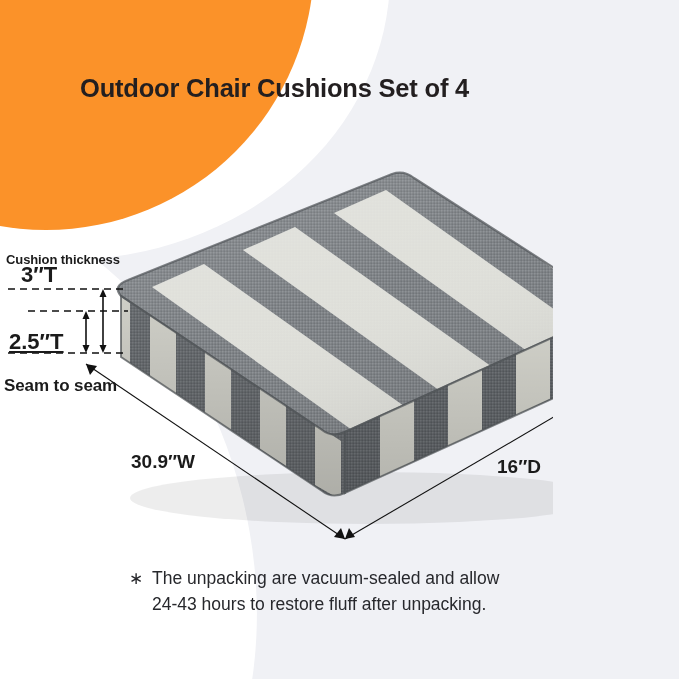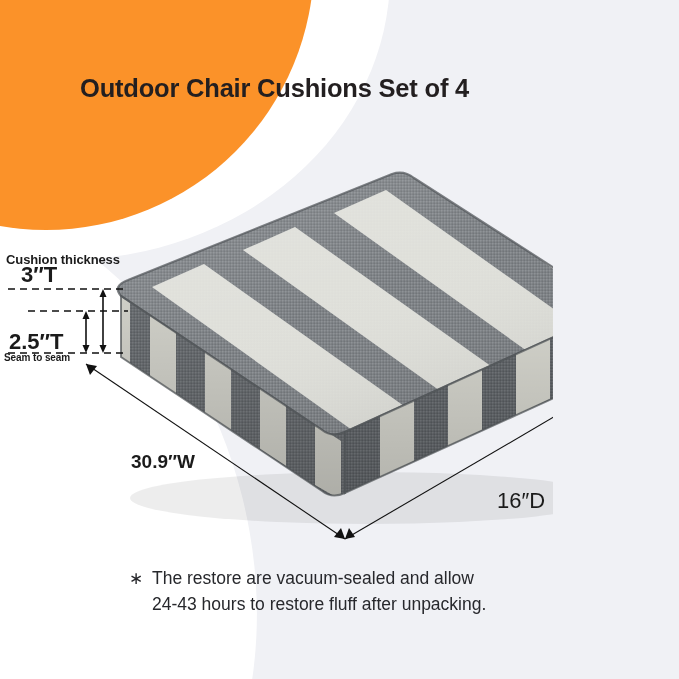--- a/index.html
+++ b/index.html
@@ -49,24 +49,24 @@
   
   #cushion{position:absolute;left:0;top:0;width:679px;height:679px;}
 
   
   .dim-label{
     position:absolute;color:#1b1b1b;white-space:nowrap;
     font-family:"Liberation Sans", sans-serif;
   }
   .lbl-thickness{left:6px;top:252px;font-size:13px;font-weight:bold;letter-spacing:-0.1px;}
   .lbl-3t{left:21px;top:262px;font-size:22px;font-weight:bold;}
-  .lbl-25t{left:9px;top:329px;font-size:22px;font-weight:bold;}
-  .lbl-seam{left:4px;top:352px;font-size:10px;font-weight:bold;letter-spacing:-0.1px;}
+  .lbl-25t{left:9px;top:329px;font-size:22px;font-weight:bold;text-decoration:underline;}
+  .lbl-seam{left:4px;top:376px;font-size:17px;font-weight:bold;letter-spacing:-0.1px;}
   .lbl-w{left:131px;top:451px;font-size:19px;font-weight:bold;}
-  .lbl-d{left:497px;top:488px;font-size:22px;font-weight:normal;}
+  .lbl-d{left:497px;top:456px;font-size:19px;font-weight:bold;}
 
   
   .note{
     position:absolute;left:129px;top:565px;width:470px;
     font-size:17.5px;line-height:26px;color:#27282c;
     font-family:"Liberation Sans", sans-serif;
   }
   .note .star{position:absolute;left:0;top:1px;font-size:17px;}
   .note .l1{display:block;padding-left:23px;}
   .note .l2{display:block;padding-left:23px;}
@@ -218,17 +218,17 @@
 
   <div class="dim-label lbl-thickness">Cushion thickness</div>
   <div class="dim-label lbl-3t">3″T</div>
   <div class="dim-label lbl-25t">2.5″T</div>
   <div class="dim-label lbl-seam">Seam to seam</div>
   <div class="dim-label lbl-w">30.9″W</div>
   <div class="dim-label lbl-d">16″D</div>
 
   <div class="note">
     <span class="star">∗</span>
-    <span class="l1">The restore are vacuum-sealed and allow</span>
+    <span class="l1">The unpacking are vacuum-sealed and allow</span>
     <span class="l2">24-43 hours to restore fluff after unpacking.</span>
   </div>
 
 </div>
 
 </body></html>

